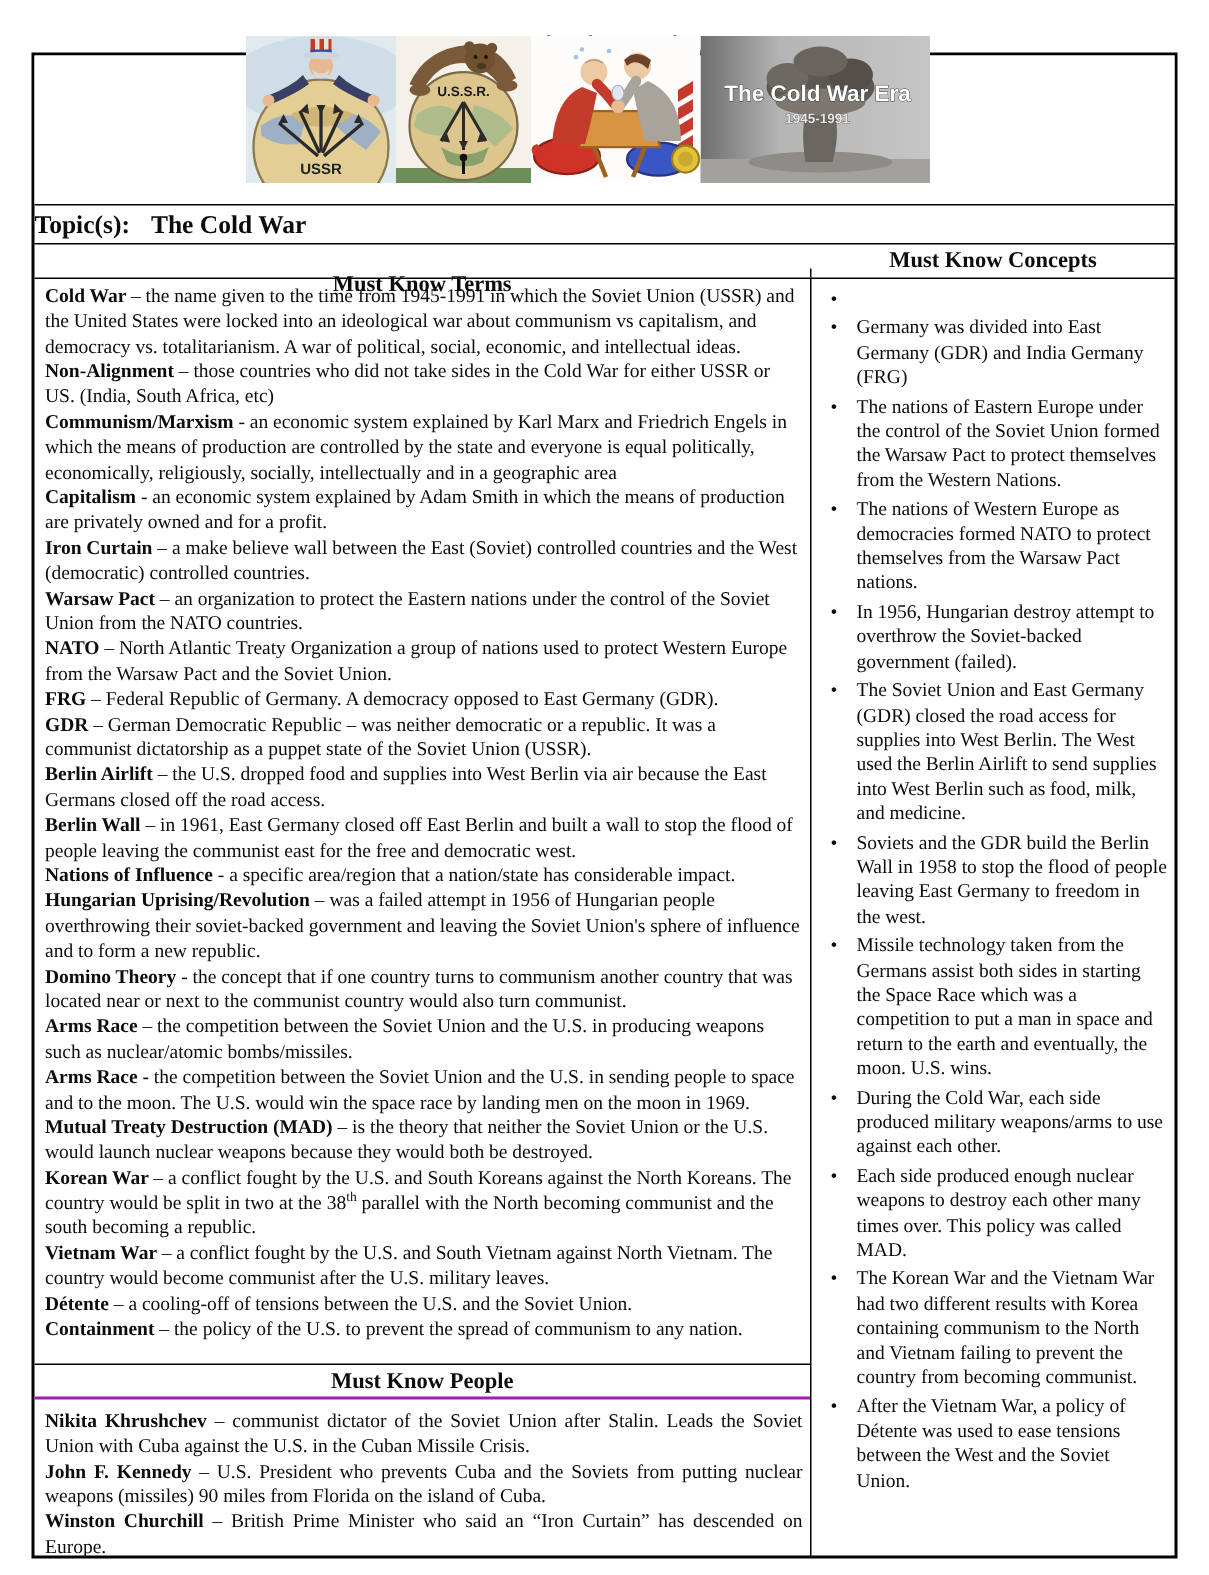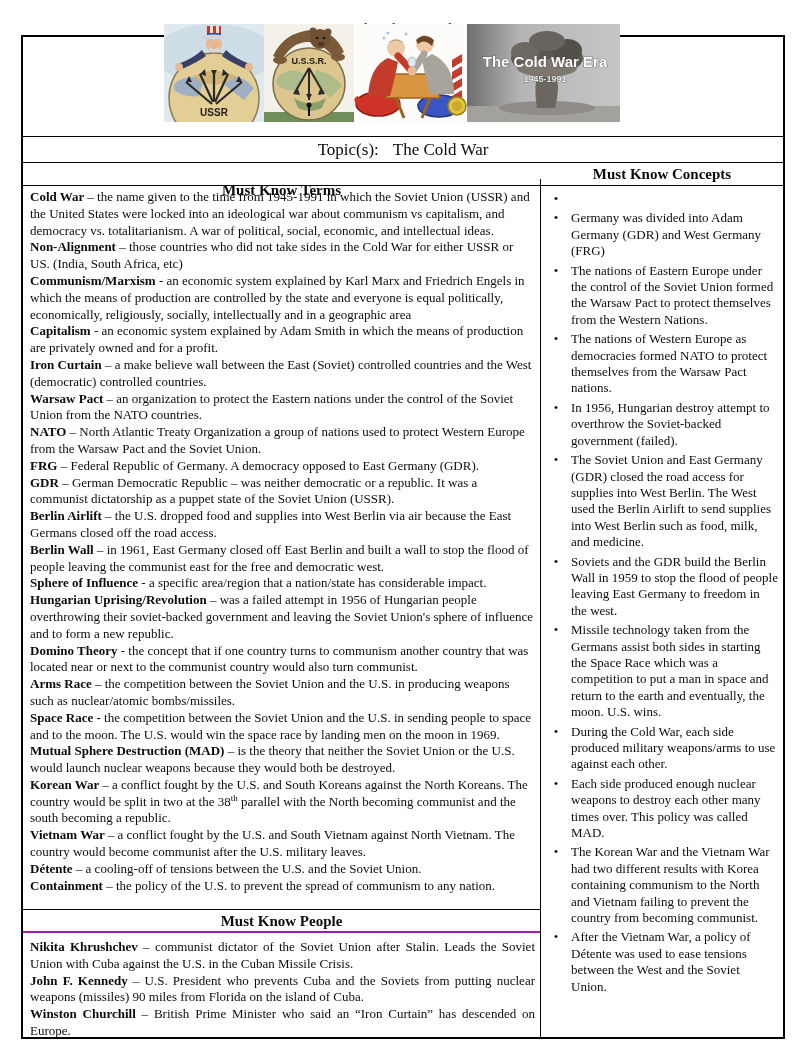--- a/index.html
+++ b/index.html
@@ -19,22 +19,22 @@
   }
   .images-row {
     height:100px; border-bottom:1px solid #000;
     display:flex; align-items:center; padding-left:141px; background:#fff;
   }
   .images-row figure { margin:0; height:126px; }
   .img2 { margin-left:1px; }
   .img3 { margin-left:6px; }
   .img4 { margin-left:28px; }
   .topic-row {
-    height:26px; border-bottom:1px solid #000; text-align:center;
-    font-weight:normal; font-size:17px; line-height:25px;
+    height:26px; border-bottom:1px solid #000; text-align:left;
+    font-weight:bold; font-size:17px; line-height:25px;
   }
   .topic-row .topic-label { margin-right:14px; }
   .headers-row { display:flex; height:23px; border-bottom:1px solid #000; }
   .headers-row .hcell {
     font-weight:bold; font-size:15px; line-height:22px; text-align:center;
   }
   .headers-row .hleft { width:518px; border-right:1px solid #000;margin-top:16px; }
   .headers-row .hright { flex:1; }
   .content-row { display:flex; height:852px; }
   .col-left {
@@ -211,65 +211,65 @@
           <p class="entry "><b>Non-Alignment </b>– those countries who did not take sides in the Cold War for either USSR or US. (India, South Africa, etc)</p>
           <p class="entry "><b>Communism/Marxism </b>- an economic system explained by Karl Marx and Friedrich Engels in which the means of production are controlled by the state and everyone is equal politically, economically, religiously, socially, intellectually and in a geographic area</p>
           <p class="entry "><b>Capitalism </b>- an economic system explained by Adam Smith in which the means of production are privately owned and for a profit.</p>
           <p class="entry "><b>Iron Curtain </b>– a make believe wall between the East (Soviet) controlled countries and the West (democratic) controlled countries.</p>
           <p class="entry "><b>Warsaw Pact </b>– an organization to protect the Eastern nations under the control of the Soviet Union from the NATO countries.</p>
           <p class="entry "><b>NATO </b>– North Atlantic Treaty Organization a group of nations used to protect Western Europe from the Warsaw Pact and the Soviet Union.</p>
           <p class="entry "><b>FRG </b>– Federal Republic of Germany. A democracy opposed to East Germany (GDR).</p>
           <p class="entry "><b>GDR </b>– German Democratic Republic – was neither democratic or a republic. It was a communist dictatorship as a puppet state of the Soviet Union (USSR).</p>
           <p class="entry "><b>Berlin Airlift </b>– the U.S. dropped food and supplies into West Berlin via air because the East Germans closed off the road access.</p>
           <p class="entry "><b>Berlin Wall </b>– in 1961, East Germany closed off East Berlin and built a wall to stop the flood of people leaving the communist east for the free and democratic west.</p>
-          <p class="entry "><b>Sphere of Influence </b>-  a specific area/region that a nation/state has considerable impact.</p>
+          <p class="entry "><b>Nations of Influence </b>-  a specific area/region that a nation/state has considerable impact.</p>
           <p class="entry "><b>Hungarian Uprising/Revolution </b>– was a failed attempt in 1956 of Hungarian people overthrowing their soviet-backed government and leaving the Soviet Union's sphere of influence and to form a new republic.</p>
           <p class="entry "><b>Domino Theory </b>-  the concept that if one country turns to communism another country that was located near or next to the communist country would also turn communist.</p>
           <p class="entry "><b>Arms Race </b>– the competition between the Soviet Union and the U.S. in producing weapons such as nuclear/atomic bombs/missiles.</p>
-          <p class="entry "><b>Space Race - </b> the competition between the Soviet Union and the U.S. in sending people to space and to the moon. The U.S. would win the space race by landing men on the moon in 1969.</p>
-          <p class="entry "><b>Mutual Sphere Destruction (MAD) </b>– is the theory that neither the Soviet Union or the U.S. would launch nuclear weapons because they would both be destroyed.</p>
+          <p class="entry "><b>Arms Race - </b> the competition between the Soviet Union and the U.S. in sending people to space and to the moon. The U.S. would win the space race by landing men on the moon in 1969.</p>
+          <p class="entry "><b>Mutual Treaty Destruction (MAD) </b>– is the theory that neither the Soviet Union or the U.S. would launch nuclear weapons because they would both be destroyed.</p>
           <p class="entry "><b>Korean War </b>– a conflict fought by the U.S. and South Koreans against the North Koreans. The country would be split in two at the 38<sup>th</sup> parallel with the North becoming communist and the south becoming a republic.</p>
           <p class="entry "><b>Vietnam War </b>–  a conflict fought by the U.S. and South Vietnam against North Vietnam. The country would become communist after the U.S. military leaves.</p>
           <p class="entry "><b>Détente </b>– a cooling-off of tensions between the U.S. and the Soviet Union.</p>
           <p class="entry "><b>Containment </b>– the policy of the U.S. to prevent the spread of communism to any nation.</p>
         </div>
       <div class="people-header">Must Know People</div>
       <div class="people-wrap" id="people-list">
           <p class="entry justify"><b>Nikita Khrushchev </b>– communist dictator of the Soviet Union after Stalin. Leads the Soviet Union with Cuba against the U.S. in the Cuban Missile Crisis.</p>
           <p class="entry justify"><b>John F. Kennedy </b>– U.S. President who prevents Cuba and the Soviets from putting nuclear weapons (missiles) 90 miles from Florida on the island of Cuba.</p>
           <p class="entry justify"><b>Winston Churchill </b>– British Prime Minister who said an “Iron Curtain” has descended on Europe.</p>
         </div>
     </div>
     <div class="col-right" id="concepts-list">
         <div class="bullet-item">
           <span class="bullet-glyph">•</span>
         </div>
         <div class="bullet-item">
           <span class="bullet-glyph">•</span>
-          <div class="bullet-text">Germany was divided into Adam Germany (GDR) and West Germany (FRG)</div>
+          <div class="bullet-text">Germany was divided into East Germany (GDR) and India Germany (FRG)</div>
         </div>
         <div class="bullet-item">
           <span class="bullet-glyph">•</span>
           <div class="bullet-text">The nations of Eastern Europe under the control of the Soviet Union formed the Warsaw Pact to protect themselves from the Western Nations.</div>
         </div>
         <div class="bullet-item">
           <span class="bullet-glyph">•</span>
           <div class="bullet-text">The nations of Western Europe as democracies formed NATO to protect themselves from the Warsaw Pact nations.</div>
         </div>
         <div class="bullet-item">
           <span class="bullet-glyph">•</span>
           <div class="bullet-text">In 1956, Hungarian destroy attempt to overthrow the Soviet-backed government (failed).</div>
         </div>
         <div class="bullet-item">
           <span class="bullet-glyph">•</span>
           <div class="bullet-text">The Soviet Union and East Germany (GDR) closed the road access for supplies into West Berlin. The West used the Berlin Airlift to send supplies into West Berlin such as food, milk, and medicine.</div>
         </div>
         <div class="bullet-item">
           <span class="bullet-glyph">•</span>
-          <div class="bullet-text">Soviets and the GDR build the Berlin Wall in 1959 to stop the flood of people leaving East Germany to freedom in the west.</div>
+          <div class="bullet-text">Soviets and the GDR build the Berlin Wall in 1958 to stop the flood of people leaving East Germany to freedom in the west.</div>
         </div>
         <div class="bullet-item">
           <span class="bullet-glyph">•</span>
           <div class="bullet-text">Missile technology taken from the Germans assist both sides in starting the Space Race which was a competition to put a man in space and return to the earth and eventually, the moon. U.S. wins.</div>
         </div>
         <div class="bullet-item">
           <span class="bullet-glyph">•</span>
           <div class="bullet-text">During the Cold War, each side produced military weapons/arms to use against each other.</div>
         </div>
         <div class="bullet-item">

